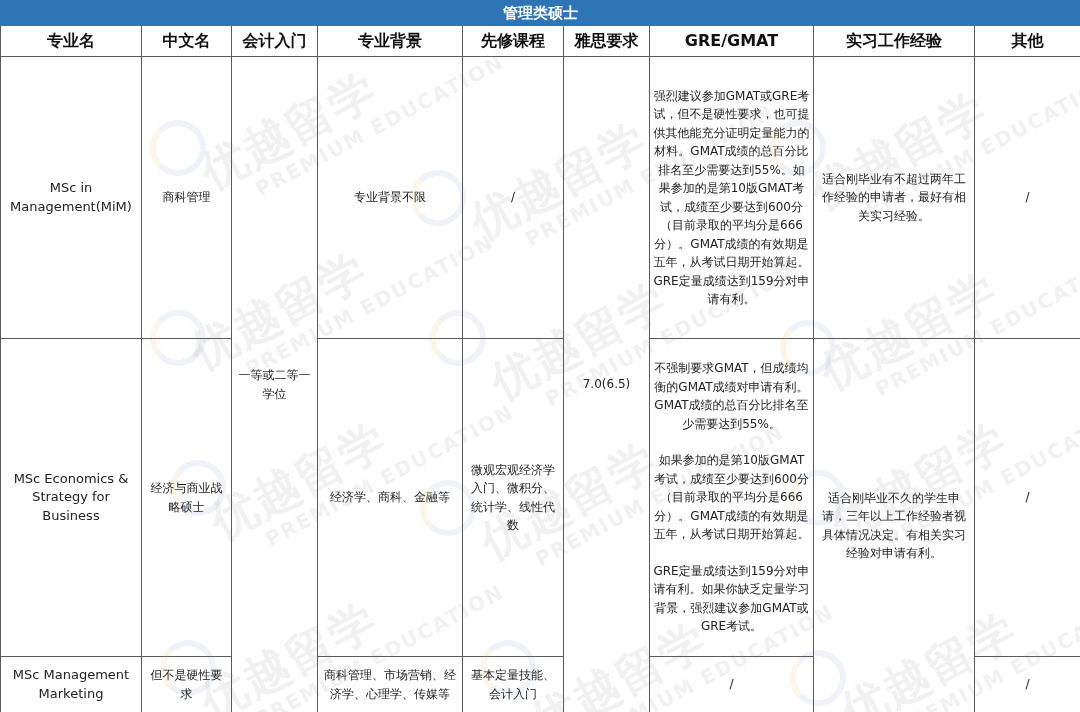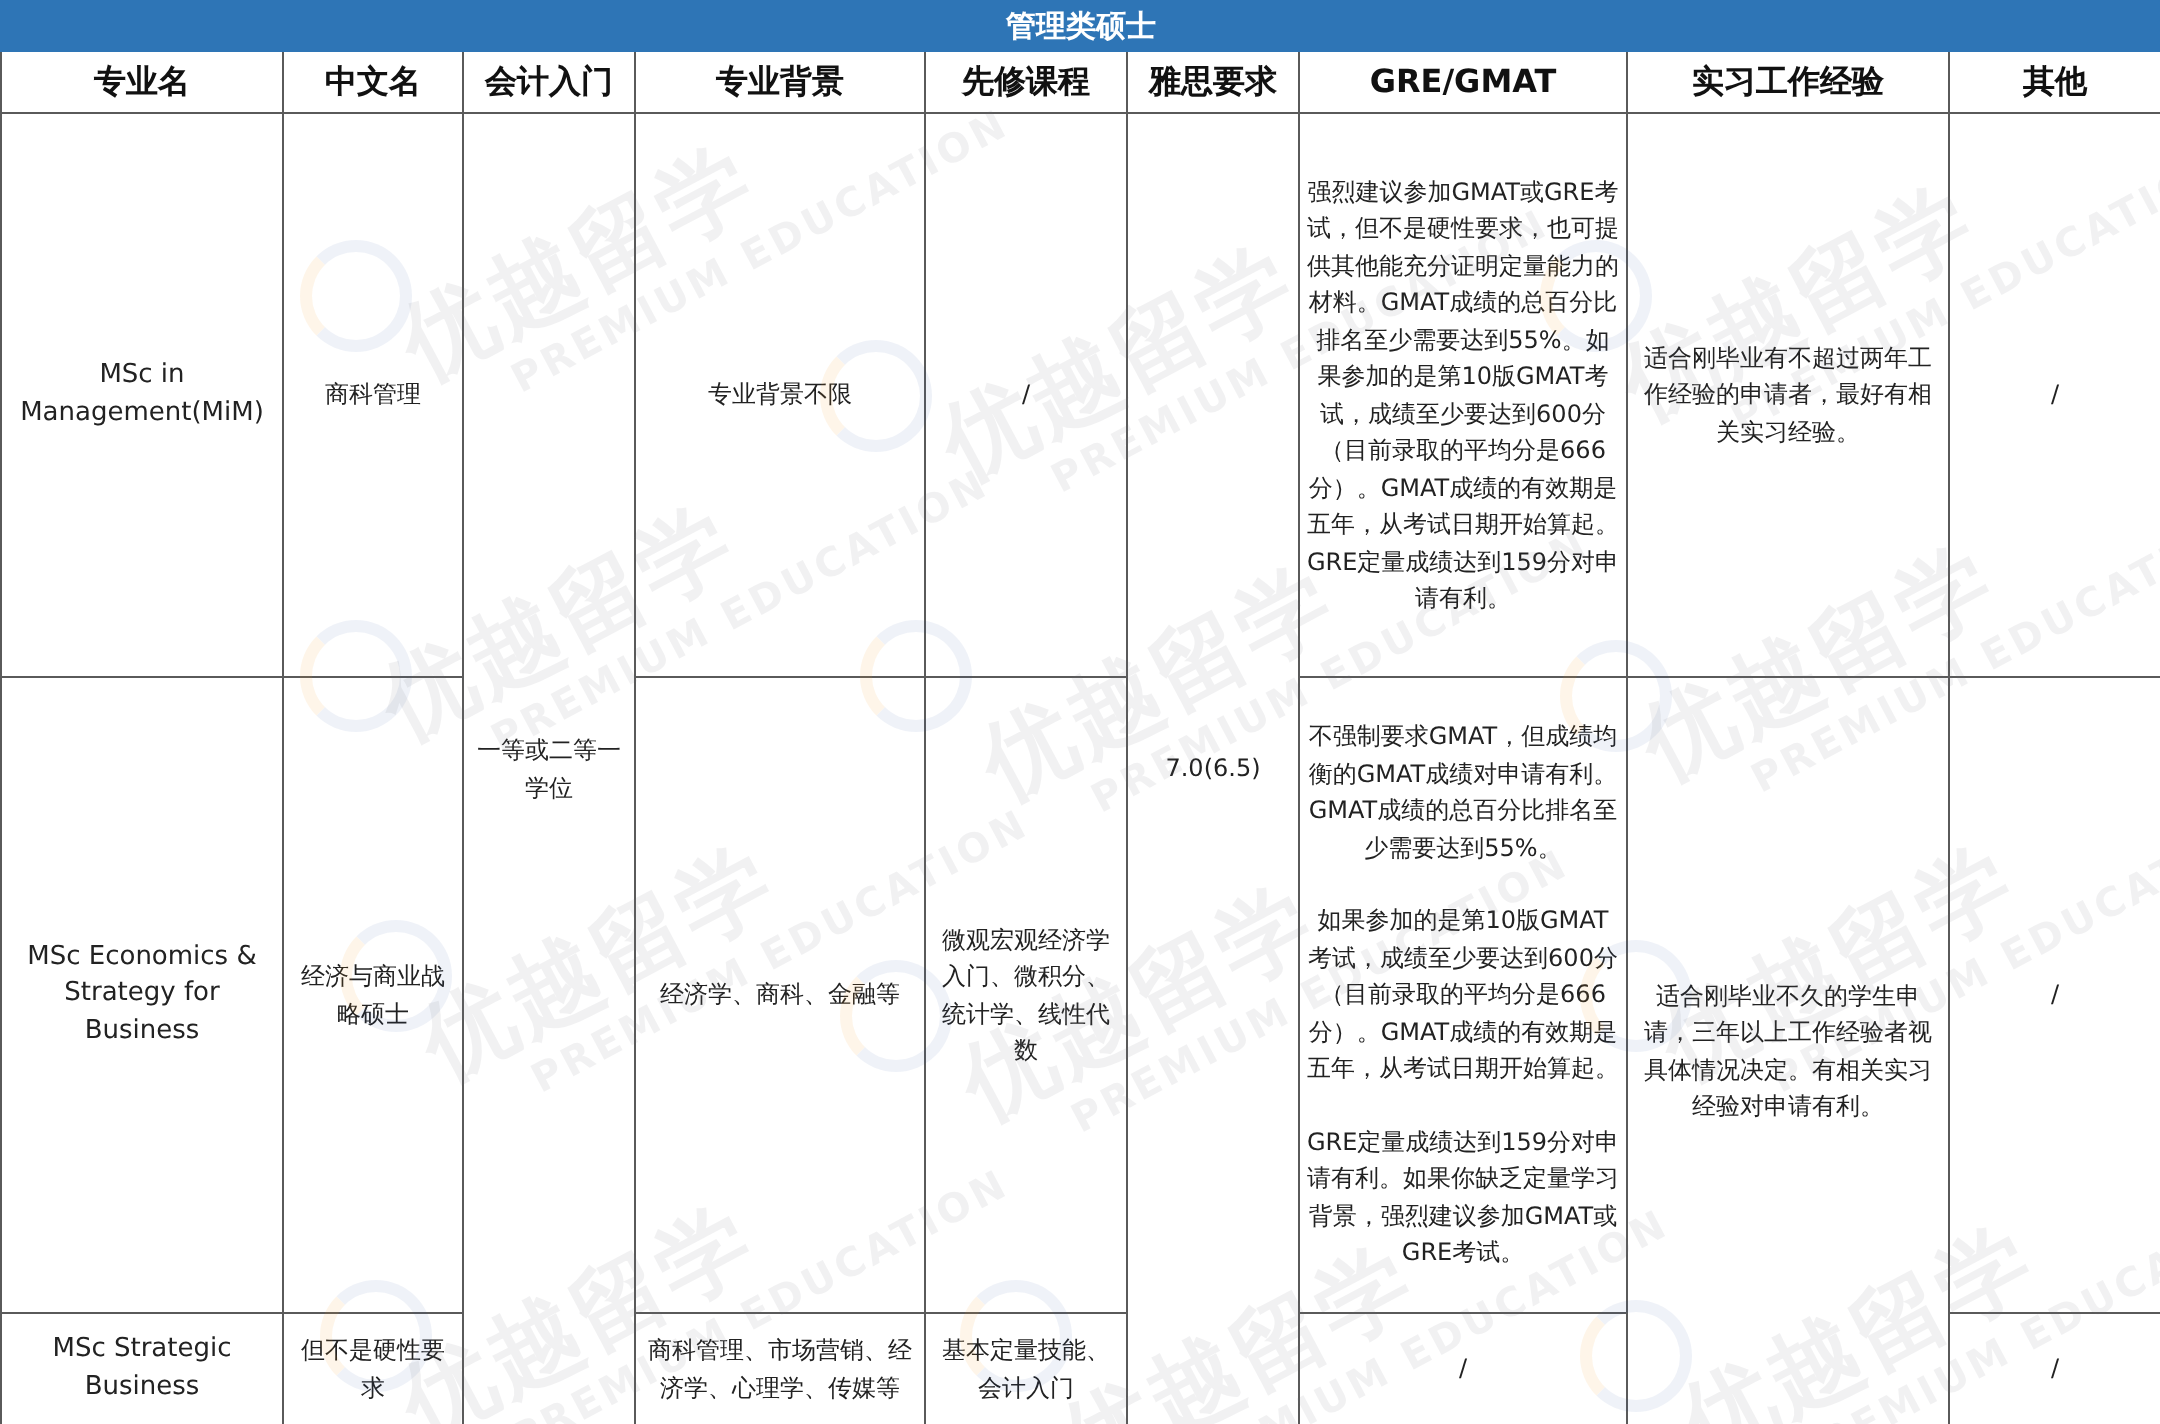--- a/index.html
+++ b/index.html
@@ -83,21 +83,21 @@
       <div class="gap"></div>
       <p class="para">如果参加的是第10版GMAT考试，成绩至少要达到600分（目前录取的平均分是666分）。GMAT成绩的有效期是五年，从考试日期开始算起。</p>
       <div class="gap"></div>
       <p class="para">GRE定量成绩达到159分对申请有利。如果你缺乏定量学习背景，强烈建议参加GMAT或GRE考试。</p>
     </td>
     <td class="left" rowspan="2">适合刚毕业不久的学生申请，三年以上工作经验者视具体情况决定。有相关实习经验对申请有利。</td>
     <td class="center">/</td>
   </tr>
 
   <tr style="height:56px">
-    <td class="center c-name">MSc Strategic Business</td>
+    <td class="center c-name">MSc Management Marketing</td>
     <td class="center">但不是硬性要求</td>
     <td class="left">商科管理、市场营销、经济学、心理学、传媒等</td>
     <td class="left">基本定量技能、会计入门</td>
     <td class="center">/</td>
     <td class="center">/</td>
   </tr>
 </tbody>
     </table>
 
 <div class="wm-logo" style="left:150px;top:120px"></div>

